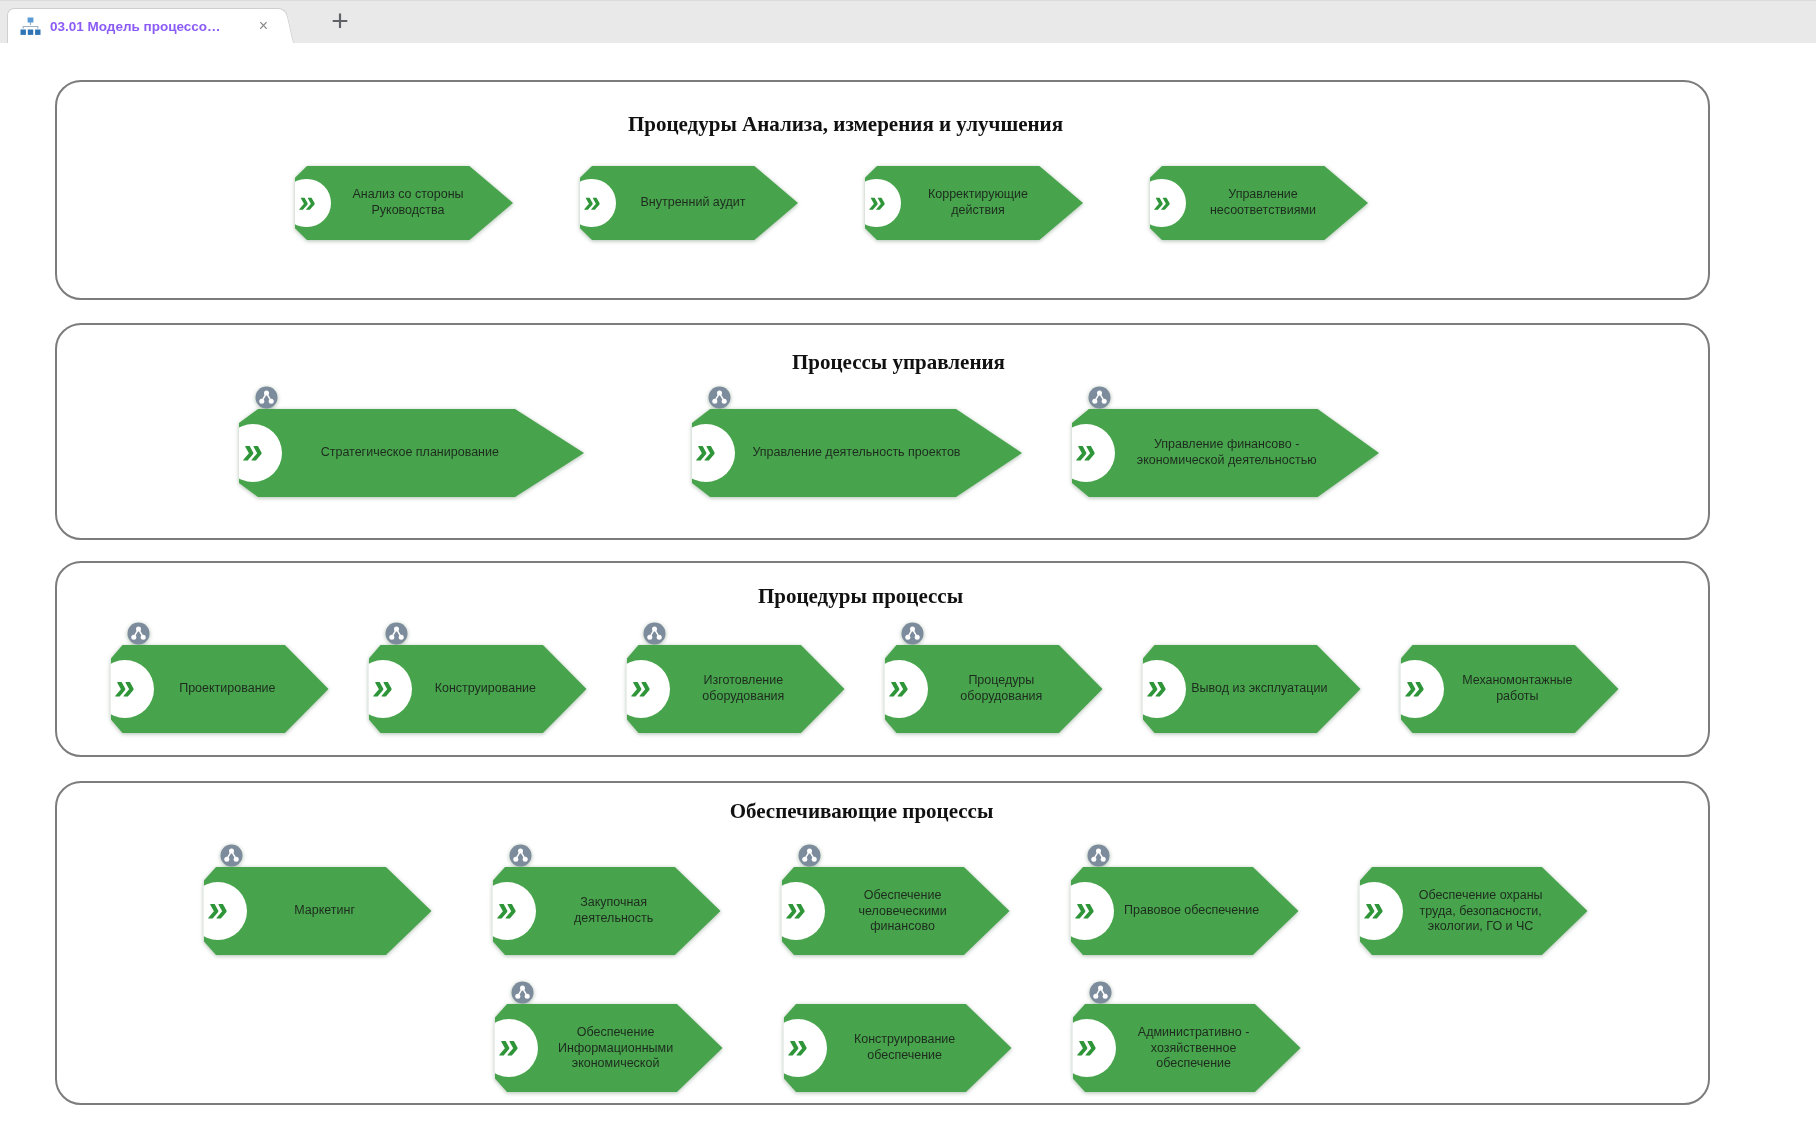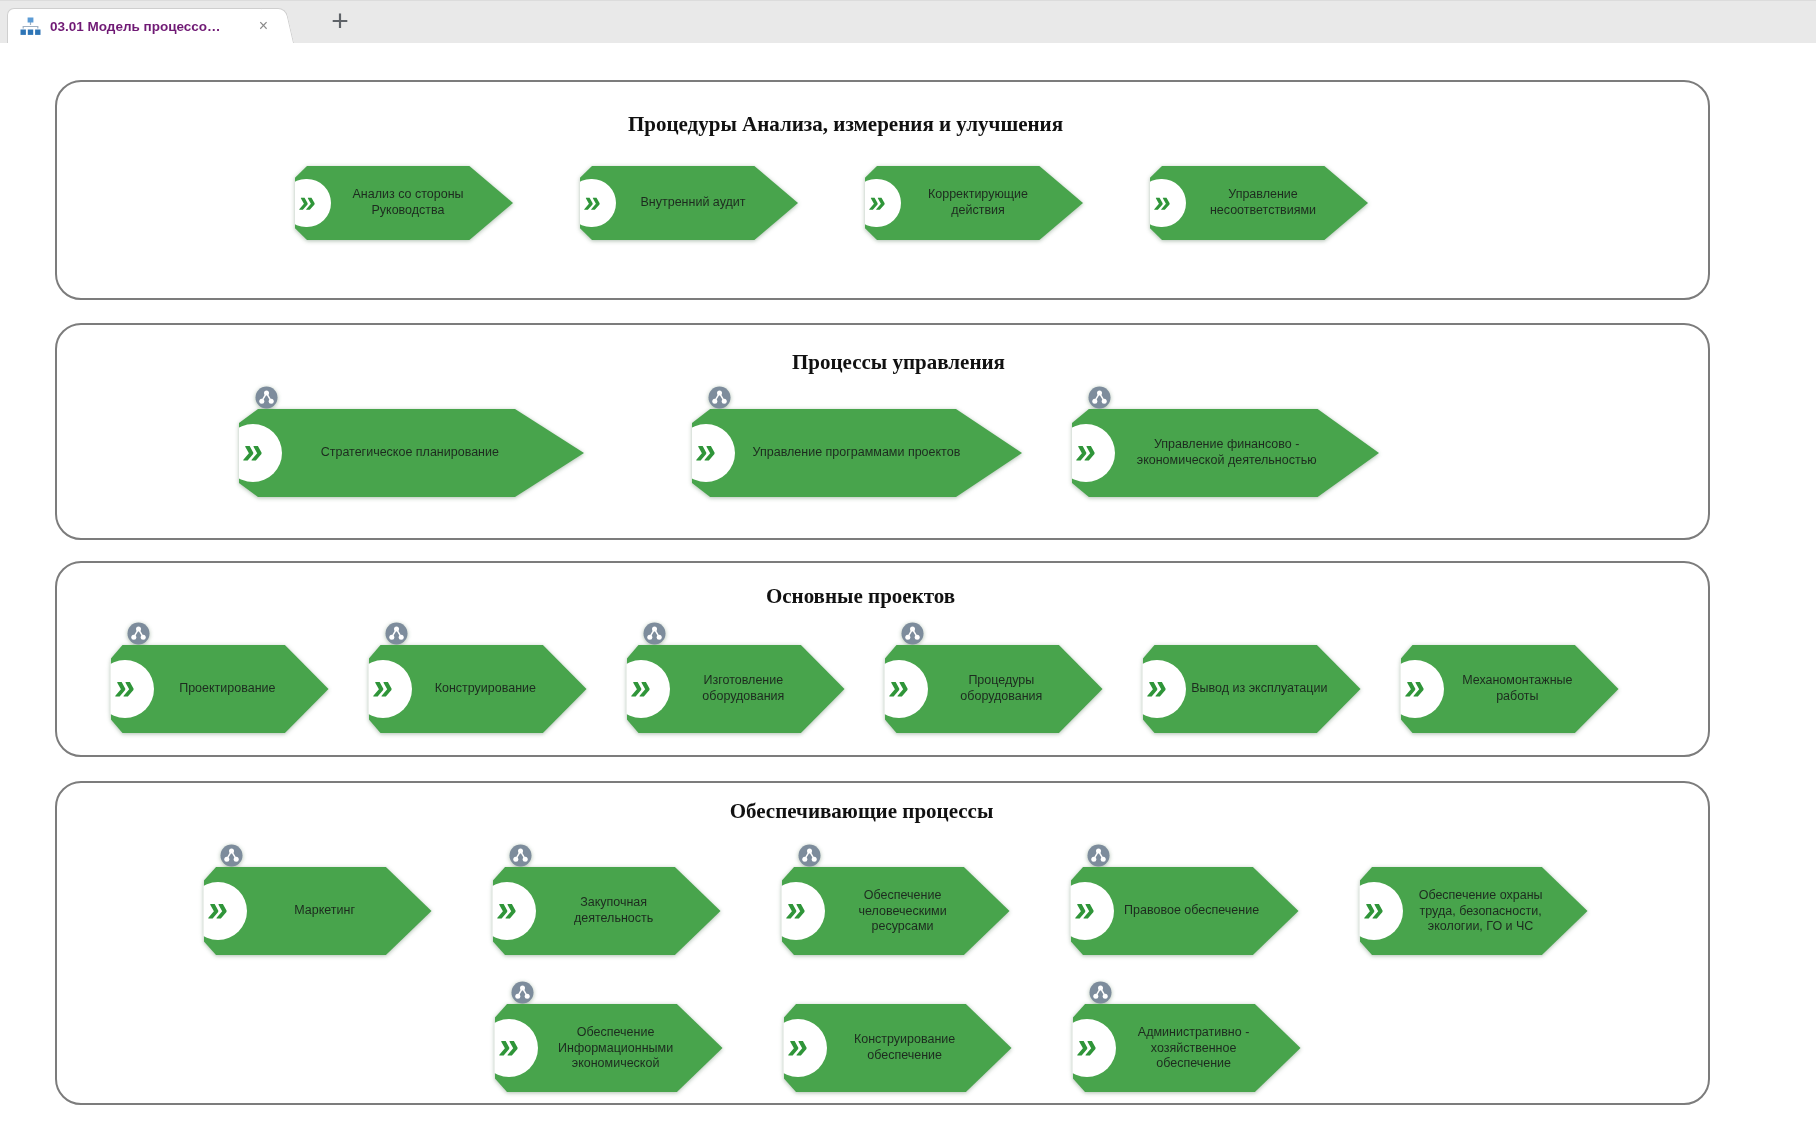--- a/index.html
+++ b/index.html
@@ -8,21 +8,21 @@
 
   
   .tabbar{position:absolute;left:0;top:0;width:100%;height:42px;background:#e9e9e9;
           border-top:1px solid #dcdcdc;}
   .tab{position:absolute;left:7px;top:7px;width:272px;height:35px;background:#fff;
        border:1px solid #cfcfcf;border-bottom:none;border-radius:7px 0 0 0;
        display:flex;align-items:center;padding:0 4px 0 12px;box-sizing:border-box;cursor:default;}
   .tab::after{content:"";position:absolute;right:-12px;top:-1px;bottom:0;width:24px;background:#fff;
        border-top:1px solid #cfcfcf;border-right:1px solid #cfcfcf;border-radius:0 8px 0 0;
        transform:skewX(13deg);}
-  .tab-title{margin-left:9px;font-size:13.5px;font-weight:700;color:#701a75;white-space:nowrap;
+  .tab-title{margin-left:9px;font-size:13.5px;font-weight:700;color:#8b5cf6;white-space:nowrap;
        overflow:hidden;flex:1;position:relative;z-index:1;}
   .tab-close{position:relative;z-index:1;color:#8a8a8a;font-size:16px;line-height:16px;
        padding:0 6px;cursor:pointer;}
   .newtab{position:absolute;left:322px;top:3px;width:36px;height:36px;color:#5f6368;
        font-size:30px;font-weight:300;line-height:34px;text-align:center;cursor:pointer;}
 
   
   .group{position:absolute;left:55px;width:1655px;border:2px solid #7c7c7c;border-radius:26px;
          background:#fff;box-sizing:border-box;}
   .c0{top:80px;height:220px;}
@@ -150,21 +150,21 @@
                 <circle cx="11.5" cy="11.5" r="11" fill="#7d8c9c"></circle>
                 <path d="M11.5 7.2 L6.8 15.2 M11.5 7.2 L16.2 15.2" stroke="#fff" stroke-width="1.5"></path>
                 <circle cx="11.5" cy="7" r="2.5" fill="#fff"></circle>
                 <circle cx="6.8" cy="15.2" r="2.5" fill="#fff"></circle>
                 <circle cx="16.2" cy="15.2" r="2.5" fill="#fff"></circle>
               </svg>
             </span>
             <div class="arrow">
               <span class="notch"></span>
               <span class="chev">»</span>
-              <span class="label">Управление программами проектов</span>
+              <span class="label">Управление деятельность проектов</span>
             </div>
           </div>
           <div class="shape-wrap">
             <span class="decomp">
               <svg width="23" height="23" viewBox="0 0 23 23">
                 <circle cx="11.5" cy="11.5" r="11" fill="#7d8c9c"></circle>
                 <path d="M11.5 7.2 L6.8 15.2 M11.5 7.2 L16.2 15.2" stroke="#fff" stroke-width="1.5"></path>
                 <circle cx="11.5" cy="7" r="2.5" fill="#fff"></circle>
                 <circle cx="6.8" cy="15.2" r="2.5" fill="#fff"></circle>
                 <circle cx="16.2" cy="15.2" r="2.5" fill="#fff"></circle>
@@ -174,21 +174,21 @@
               <span class="notch"></span>
               <span class="chev">»</span>
               <span class="label">Управление финансово - экономической деятельностью</span>
             </div>
           </div>
         </div>
       </div>
   </section>
 
   <section class="group c2">
-    <h2 class="group-title">Основные проектов</h2>
+    <h2 class="group-title">Процедуры процессы</h2>
     <div class="rows">
         <div class="shape-row">
           <div class="shape-wrap">
             <span class="decomp">
               <svg width="23" height="23" viewBox="0 0 23 23">
                 <circle cx="11.5" cy="11.5" r="11" fill="#7d8c9c"></circle>
                 <path d="M11.5 7.2 L6.8 15.2 M11.5 7.2 L16.2 15.2" stroke="#fff" stroke-width="1.5"></path>
                 <circle cx="11.5" cy="7" r="2.5" fill="#fff"></circle>
                 <circle cx="6.8" cy="15.2" r="2.5" fill="#fff"></circle>
                 <circle cx="16.2" cy="15.2" r="2.5" fill="#fff"></circle>
@@ -308,21 +308,21 @@
                 <circle cx="11.5" cy="11.5" r="11" fill="#7d8c9c"></circle>
                 <path d="M11.5 7.2 L6.8 15.2 M11.5 7.2 L16.2 15.2" stroke="#fff" stroke-width="1.5"></path>
                 <circle cx="11.5" cy="7" r="2.5" fill="#fff"></circle>
                 <circle cx="6.8" cy="15.2" r="2.5" fill="#fff"></circle>
                 <circle cx="16.2" cy="15.2" r="2.5" fill="#fff"></circle>
               </svg>
             </span>
             <div class="arrow">
               <span class="notch"></span>
               <span class="chev">»</span>
-              <span class="label">Обеспечение человеческими ресурсами</span>
+              <span class="label">Обеспечение человеческими финансово</span>
             </div>
           </div>
           <div class="shape-wrap">
             <span class="decomp">
               <svg width="23" height="23" viewBox="0 0 23 23">
                 <circle cx="11.5" cy="11.5" r="11" fill="#7d8c9c"></circle>
                 <path d="M11.5 7.2 L6.8 15.2 M11.5 7.2 L16.2 15.2" stroke="#fff" stroke-width="1.5"></path>
                 <circle cx="11.5" cy="7" r="2.5" fill="#fff"></circle>
                 <circle cx="6.8" cy="15.2" r="2.5" fill="#fff"></circle>
                 <circle cx="16.2" cy="15.2" r="2.5" fill="#fff"></circle>

